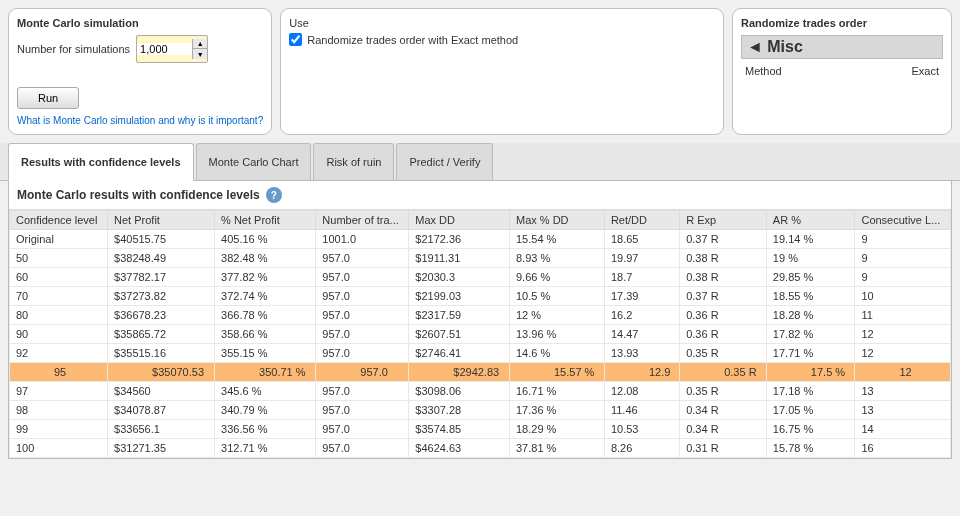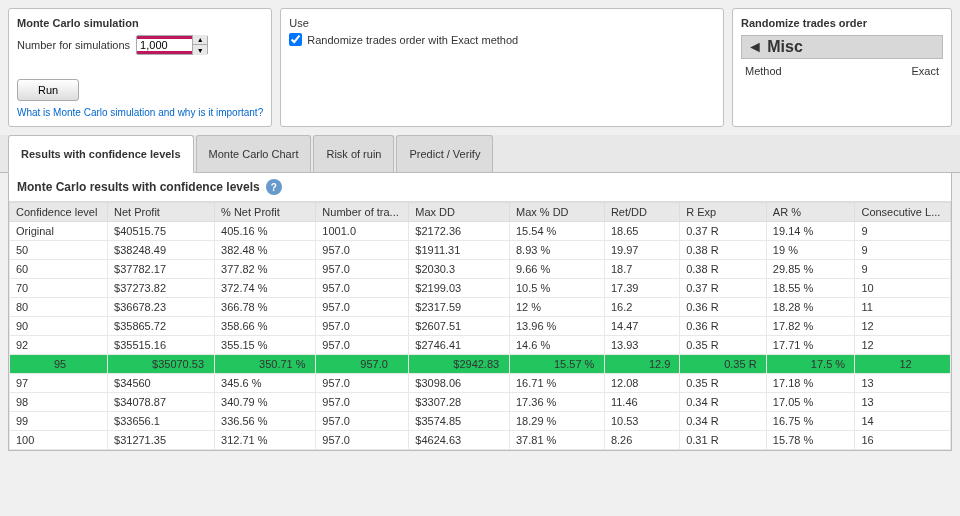--- a/index.html
+++ b/index.html
@@ -8,43 +8,43 @@
     .top-section {
       display: flex;
       gap: 8px;
       padding: 8px;
       background: #f0f0f0;
     }
 
     .panel {
       background: #fff;
       border: 1px solid #c0c0c0;
-      border-radius: 3px;
+      border-radius: 9px;
       padding: 8px;
     }
 
     .panel-title {
       font-weight: bold;
       font-size: 11px;
       margin-bottom: 6px;
     }
 
     .left-panel { min-width: 220px; }
     .middle-panel { flex: 1; }
     .right-panel { min-width: 220px; }
 
     .row { display: flex; align-items: center; gap: 6px; margin-bottom: 4px; }
 
     .num-input-wrap {
       display: flex;
       align-items: center;
       border: 1px solid #aaa;
       border-radius: 2px;
-      background: #be185d;
-      height: 20px;
+      background: #fef9c3;
+      height: 28px;
     }
     .num-input {
       border: none;
       outline: none;
       width: 55px;
       font-size: 11px;
       padding: 0 3px;
     }
     .spin-btns {
       display: flex;
@@ -169,21 +169,21 @@
       text-align: left;
       font-weight: normal;
       white-space: nowrap;
     }
     .data-table td {
       border: 1px solid #e8e8e8;
       padding: 3px 6px;
       white-space: nowrap;
     }
     .data-table tr.highlighted td {
-      background: #22c55e;
+      background: #fdba74;
       padding-left: 44px;
     }
   </style>
 </head>
 <body>
 
 <div class="top-section">
 
   <div class="panel left-panel">
     <div class="panel-title">Monte Carlo simulation</div>

